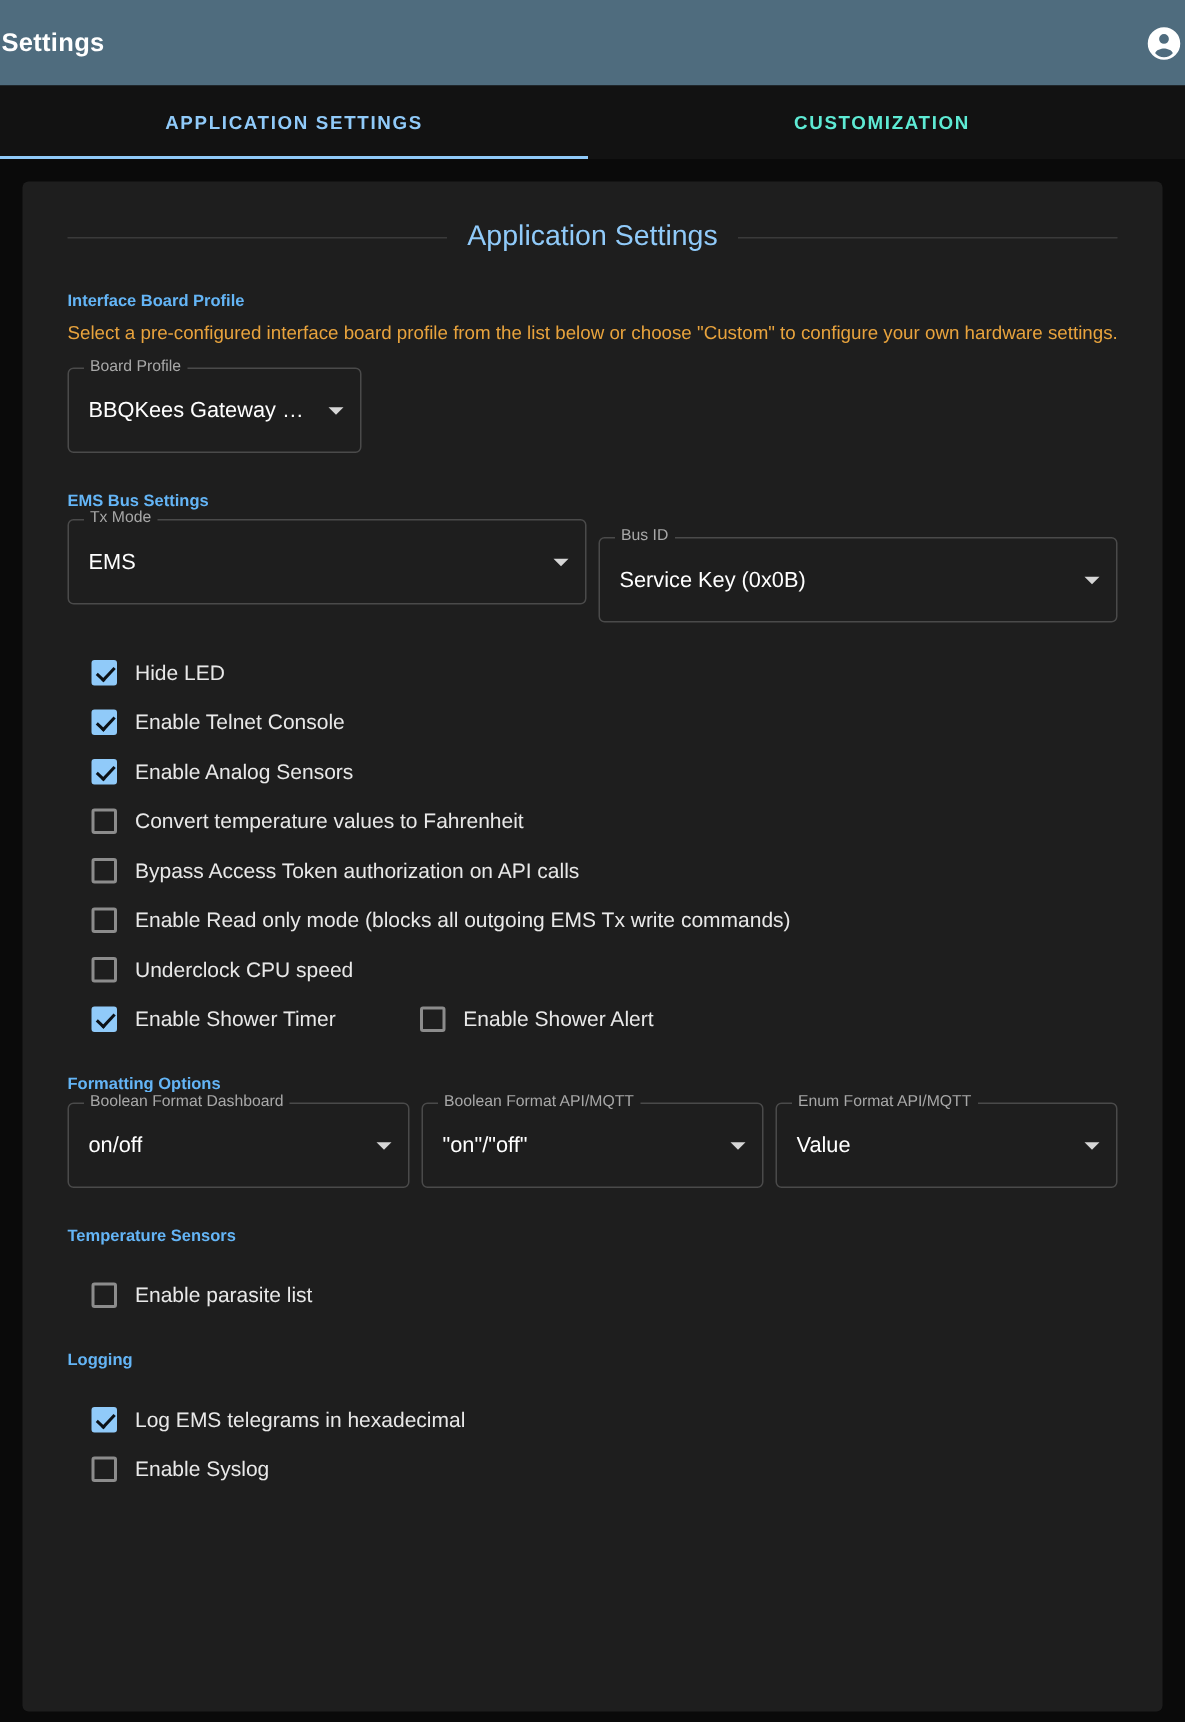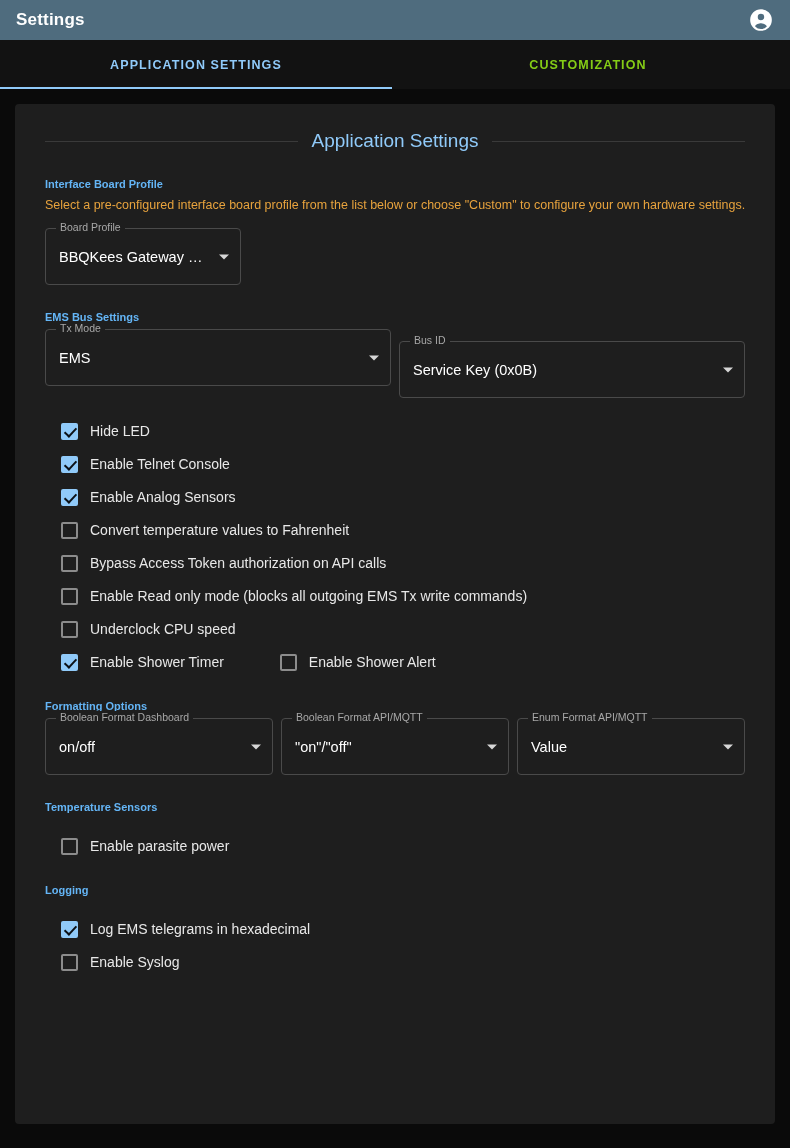--- a/index.html
+++ b/index.html
@@ -9,26 +9,26 @@
     font-family: "Liberation Sans", sans-serif;
   }
   body {
     width: 790px;
     min-height: 1148px;
     color: #e6e6e6;
   }
 
   
   .appbar {
-    height: 40px;
+    height: 57px;
     background: #4f6c7e;
     display: flex;
     align-items: center;
     justify-content: space-between;
-    padding: 0 16px;
+    padding: 0 1px;
   }
   .appbar-title {
     font-size: 17px;
     font-weight: bold;
     color: #ffffff;
     letter-spacing: .2px;
   }
   .avatar-icon {
     width: 26px; height: 26px;
     display: flex; align-items: center; justify-content: center;
@@ -43,21 +43,21 @@
     position: relative;
   }
   .tab {
     flex: 0 0 392px;
     display: flex;
     align-items: center;
     justify-content: center;
     font-size: 12.5px;
     font-weight: bold;
     letter-spacing: 1.1px;
-    color: #84cc16;
+    color: #5eead4;
     cursor: pointer;
     position: relative;
   }
   .tab.active { color: #90caf9; }
   .tab.active::after {
     content: "";
     position: absolute;
     left: 0; right: 0; bottom: 0;
     height: 2px;
     background: #90caf9;
@@ -331,21 +331,21 @@
       <span class="legend">Enum Format API/MQTT</span>
       <span class="value">Value</span>
       <span class="caret"></span>
     </div>
   </div>
 
   <div class="section-title spaced">Temperature Sensors</div>
   <div class="check-row gap-top">
     <div class="check">
       <span class="box"></span>
-      <span class="label">Enable parasite power</span>
+      <span class="label">Enable parasite list</span>
     </div>
   </div>
 
   <div class="section-title spaced">Logging</div>
   <div class="check-row gap-top">
     <div class="check checked">
       <span class="box"></span>
       <span class="label">Log EMS telegrams in hexadecimal</span>
     </div>
   </div>

